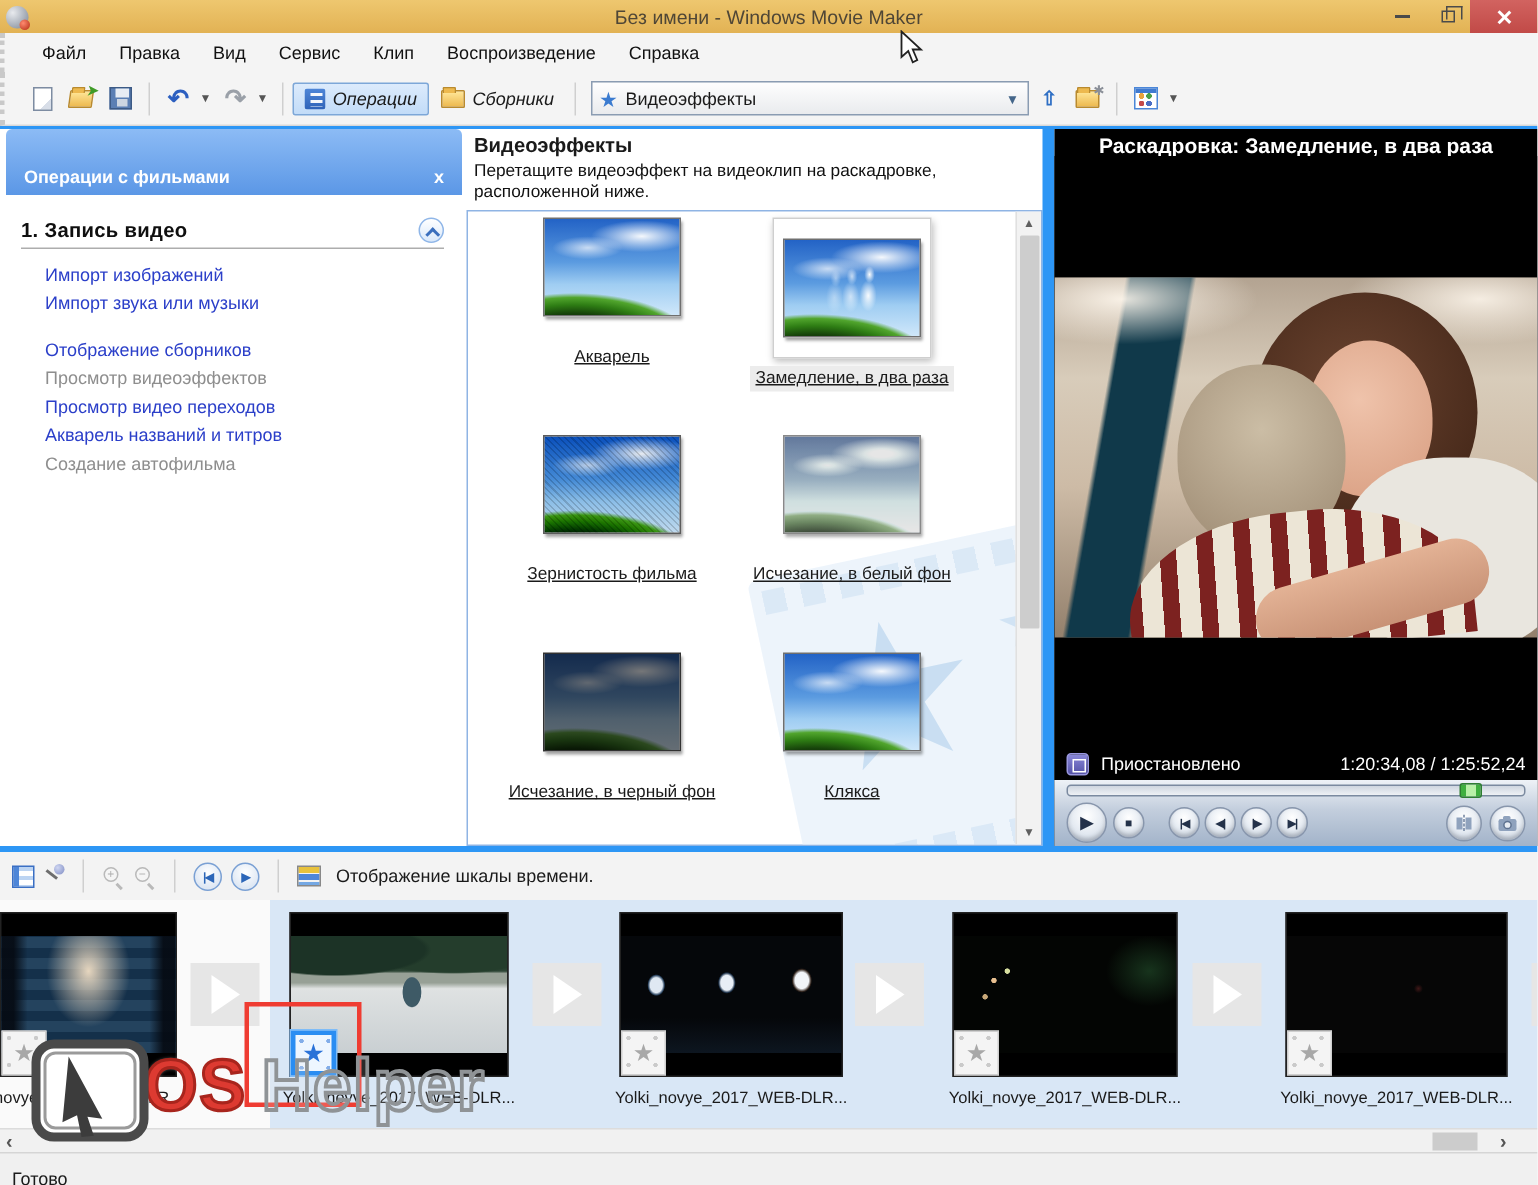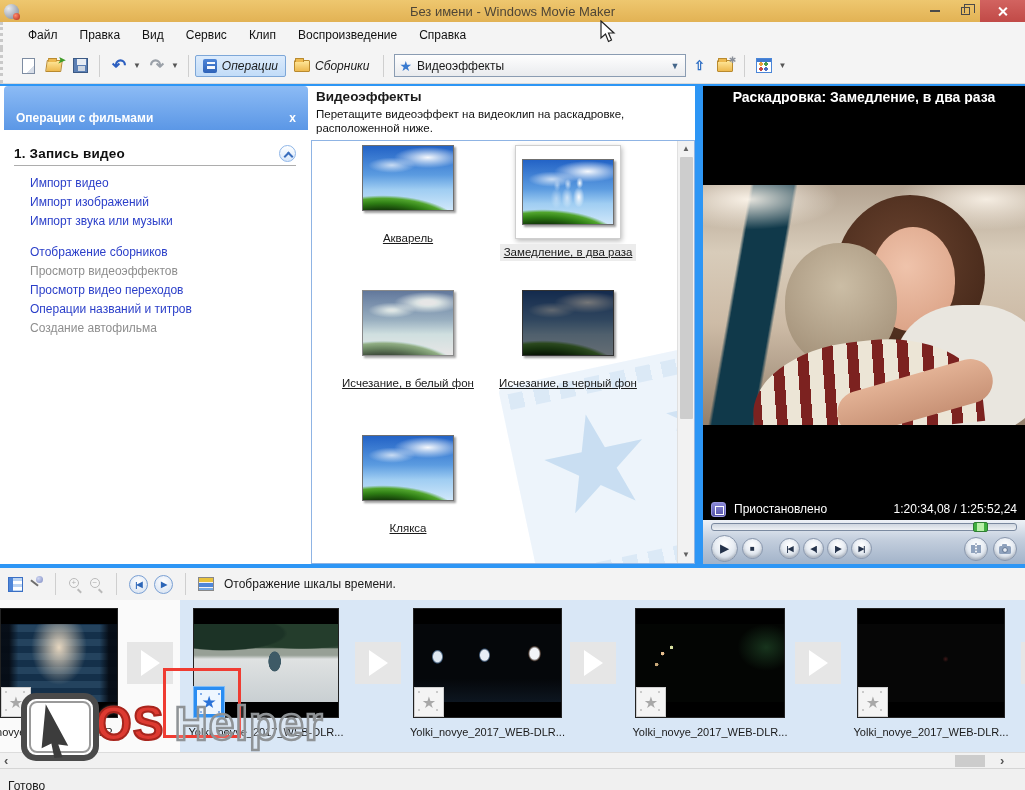--- a/index.html
+++ b/index.html
@@ -360,32 +360,31 @@
     </div>
     <div>
 
     <div class="sec idx0">
           <div class="sec-head">
             <span class="sec-title">1. Запись видео</span>
             <span class="sec-toggle"></span>
           </div>
           <div class="sec-links">
 
-          <a class="slink st-enabled">Импорт видео</a>
             <a class="slink st-enabled">Импорт изображений</a>
             <a class="slink st-enabled">Импорт звука или музыки</a>
           </div>
         </div>
         <div class="sec idx1">
           <div class="sec-links">
 
           <a class="slink st-enabled">Отображение сборников</a>
             <a class="slink st-disabled">Просмотр видеоэффектов</a>
             <a class="slink st-enabled">Просмотр видео переходов</a>
-            <a class="slink st-enabled">Операции названий и титров</a>
+            <a class="slink st-enabled">Акварель названий и титров</a>
             <a class="slink st-disabled">Создание автофильма</a>
           </div>
         </div>
       </div>
   </div>
 
   <div class="fx-header">
     <div class="fx-title">Видеоэффекты</div>
     <div class="fx-desc">Перетащите видеоэффект на видеоклип на раскадровке, расположенной ниже.</div>
   </div>
@@ -401,20 +400,26 @@
           <div class="fx-frame">
             <div class="fx-thumb art-bliss"></div>
           </div>
           <div class="fx-label">Акварель</div>
         </div>
         <div class="fx-item idx1 st-selected">
           <div class="fx-frame">
             <div class="fx-thumb art-bliss-slow"></div>
           </div>
           <div class="fx-label">Замедление, в два раза</div>
+        </div>
+        <div class="fx-item idx2 st-normal">
+          <div class="fx-frame">
+            <div class="fx-thumb art-bliss-grain"></div>
+          </div>
+          <div class="fx-label">Зернистость фильма</div>
         </div>
         <div class="fx-item idx3 st-normal">
           <div class="fx-frame">
             <div class="fx-thumb art-bliss-white"></div>
           </div>
           <div class="fx-label">Исчезание, в белый фон</div>
         </div>
         <div class="fx-item idx4 st-normal">
           <div class="fx-frame">
             <div class="fx-thumb art-bliss-dark"></div>

